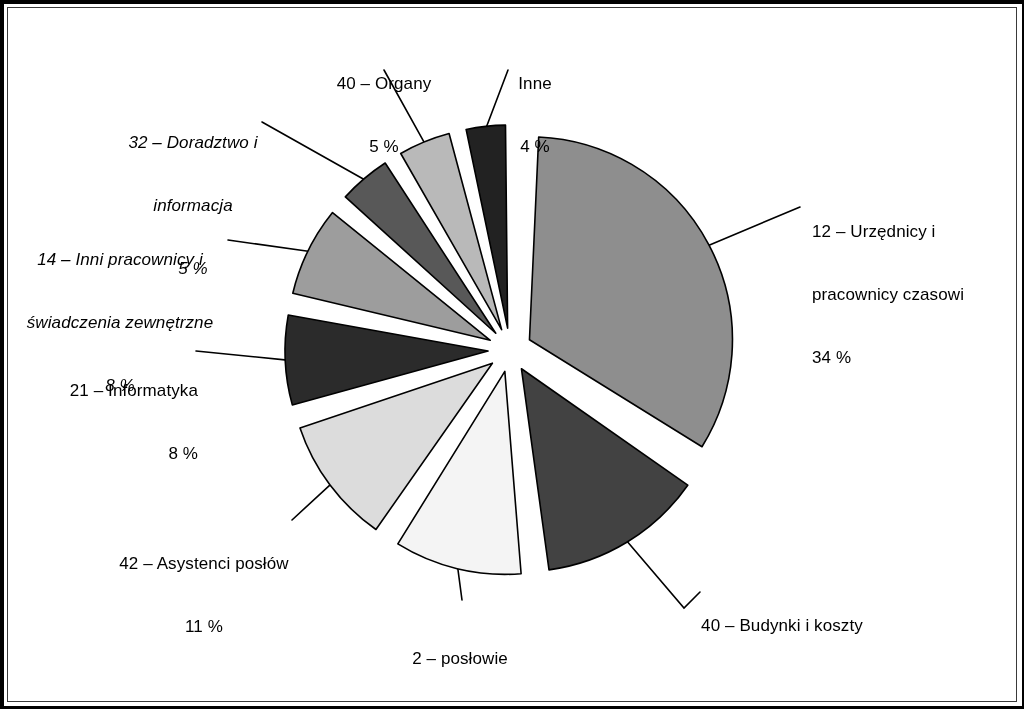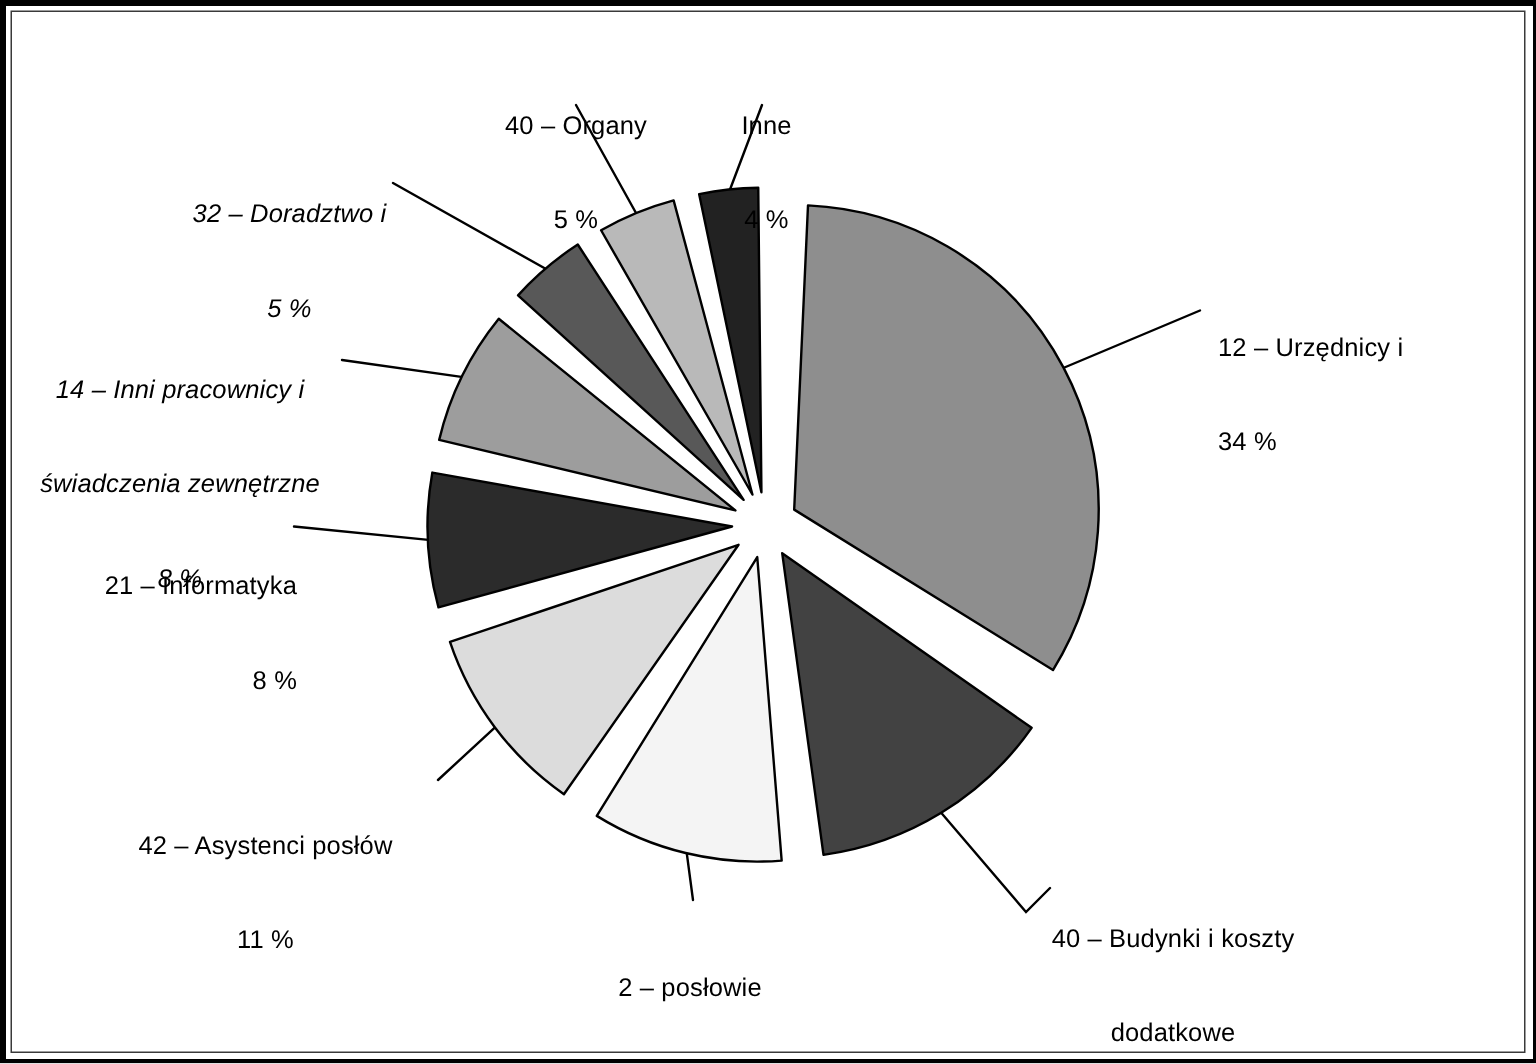--- a/index.html
+++ b/index.html
@@ -89,60 +89,61 @@
           <path d="M 490.26 340.29 L 292.79 293.24 A 203 203 0 0 1 332.50 212.53 Z" fill="#9d9d9d" stroke="#000000" stroke-width="1.6" stroke-linejoin="round"></path>
           <path d="M 495.74 333.25 L 345.36 196.89 A 203 203 0 0 1 385.18 163.00 Z" fill="#585858" stroke="#000000" stroke-width="1.6" stroke-linejoin="round"></path>
           <path d="M 501.62 329.66 L 400.73 153.50 A 203 203 0 0 1 449.08 133.58 Z" fill="#b9b9b9" stroke="#000000" stroke-width="1.6" stroke-linejoin="round"></path>
           <path d="M 507.62 328.13 L 466.11 129.42 A 203 203 0 0 1 505.50 125.14 Z" fill="#222222" stroke="#000000" stroke-width="1.6" stroke-linejoin="round"></path>
         </g>
     </svg>
   </div>
 
   <div class="label ta-left" style="left:812px; top:179px; width:200px;">
     <span class="ln">12 – Urzędnicy i</span>
+    <span class="ln">pracownicy czasowi</span>
     <span class="ln">34 %</span>
   </div>
 
   <div class="label ta-center" style="left:676px; top:573px; width:212px;">
     <span class="ln">40 – Budynki i koszty</span>
-    <span class="ln">dodatkowe</span>
     
   </div>
 
   <div class="label ta-center" style="left:378px; top:606px; width:164px;">
     <span class="ln">2 – posłowie</span>
     
   </div>
 
-  <div class="label ta-center" style="left:72px; top:511px; width:210px;">
+  <div class="label ta-center" style="left:99px; top:511px; width:210px;">
     <span class="ln">42 – Asystenci posłów</span>
     <span class="ln">11 %</span>
   </div>
 
   <div class="label ta-center" style="left:44px; top:338px; width:154px;text-align:right;">
     <span class="ln">21 – Informatyka</span>
     <span class="ln">8 %</span>
   </div>
 
   <div class="label ta-center" style="left:14px; top:207px; width:212px;font-style:italic;">
     <span class="ln">14 – Inni pracownicy i</span>
     <span class="ln">świadczenia zewnętrzne</span>
     <span class="ln">8 %</span>
   </div>
 
   <div class="label ta-center" style="left:104px; top:90px; width:178px;font-style:italic;">
     <span class="ln">32 – Doradztwo i</span>
+    <span class="ln">informacja</span>
     <span class="ln">5 %</span>
   </div>
 
   <div class="label ta-center" style="left:312px; top:31px; width:144px;">
     <span class="ln">40 – Organy</span>
     <span class="ln">5 %</span>
   </div>
 
-  <div class="label ta-center" style="left:468px; top:31px; width:86px;">
+  <div class="label ta-center" style="left:492px; top:31px; width:86px;">
     <span class="ln">Inne</span>
     <span class="ln">4 %</span>
   </div>
 
   <div id="frame-inner"></div>
   <div id="frame-outer"></div>
 </div>
 
 </body></html>

